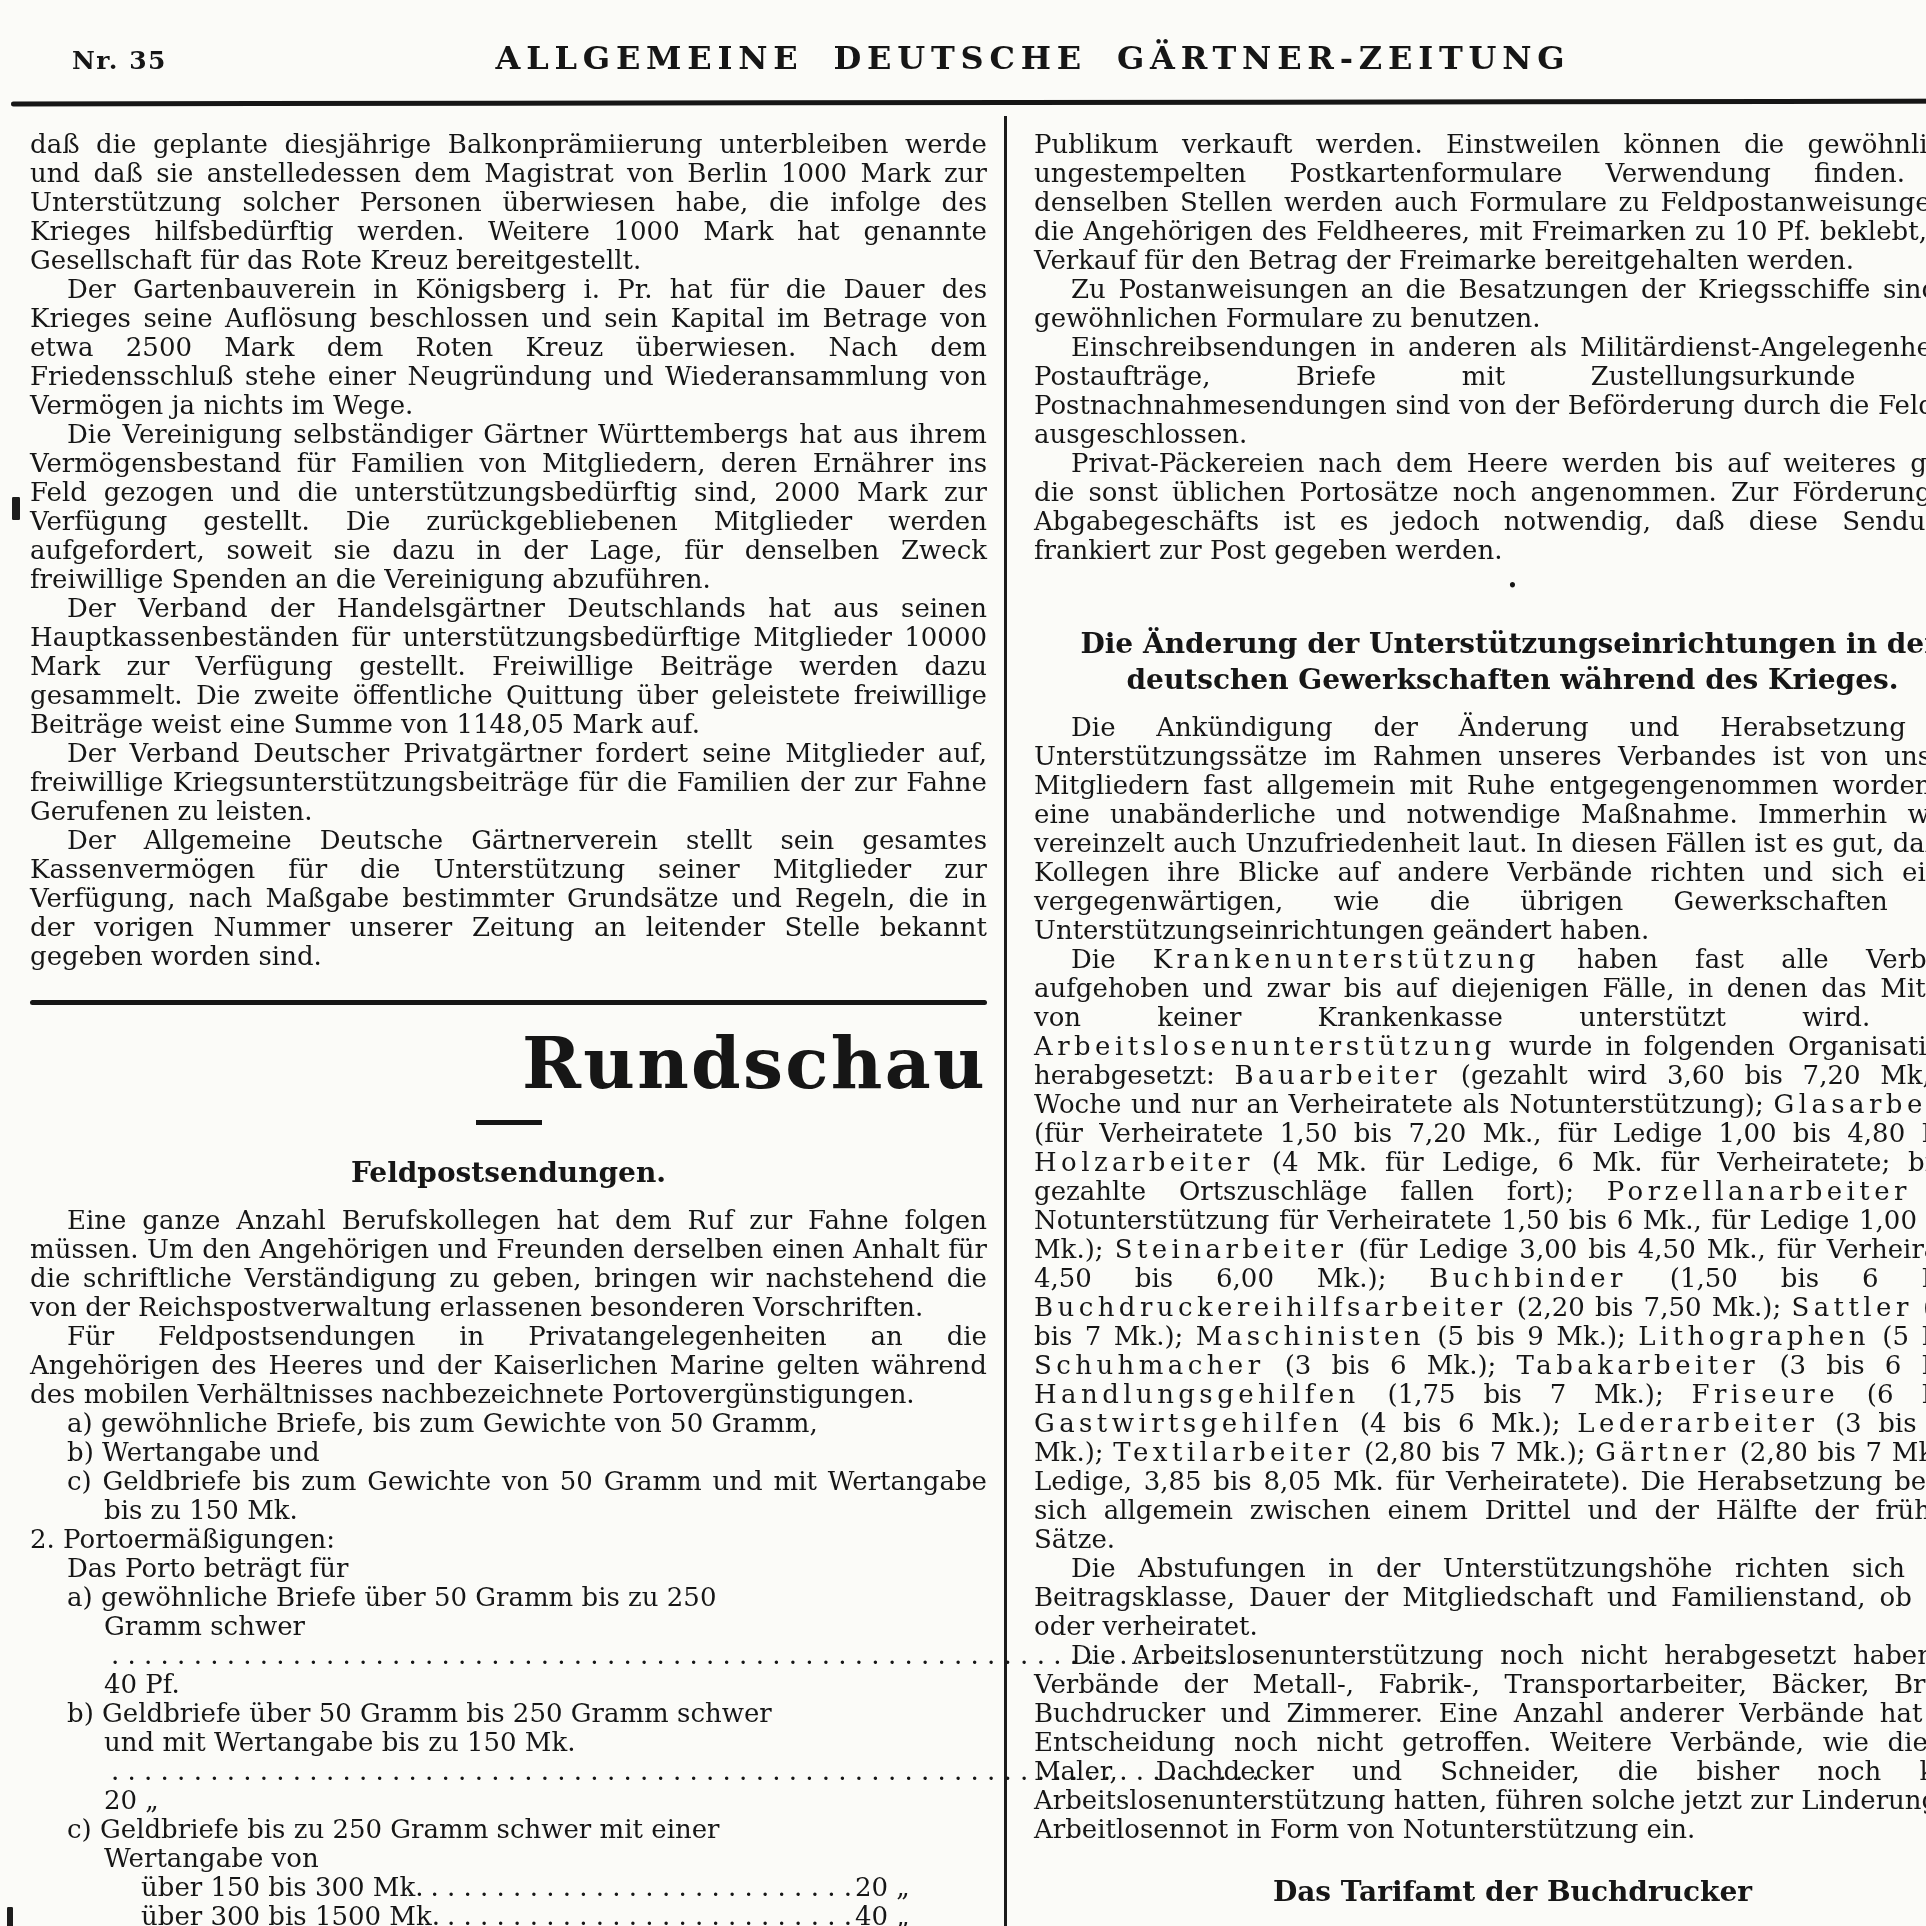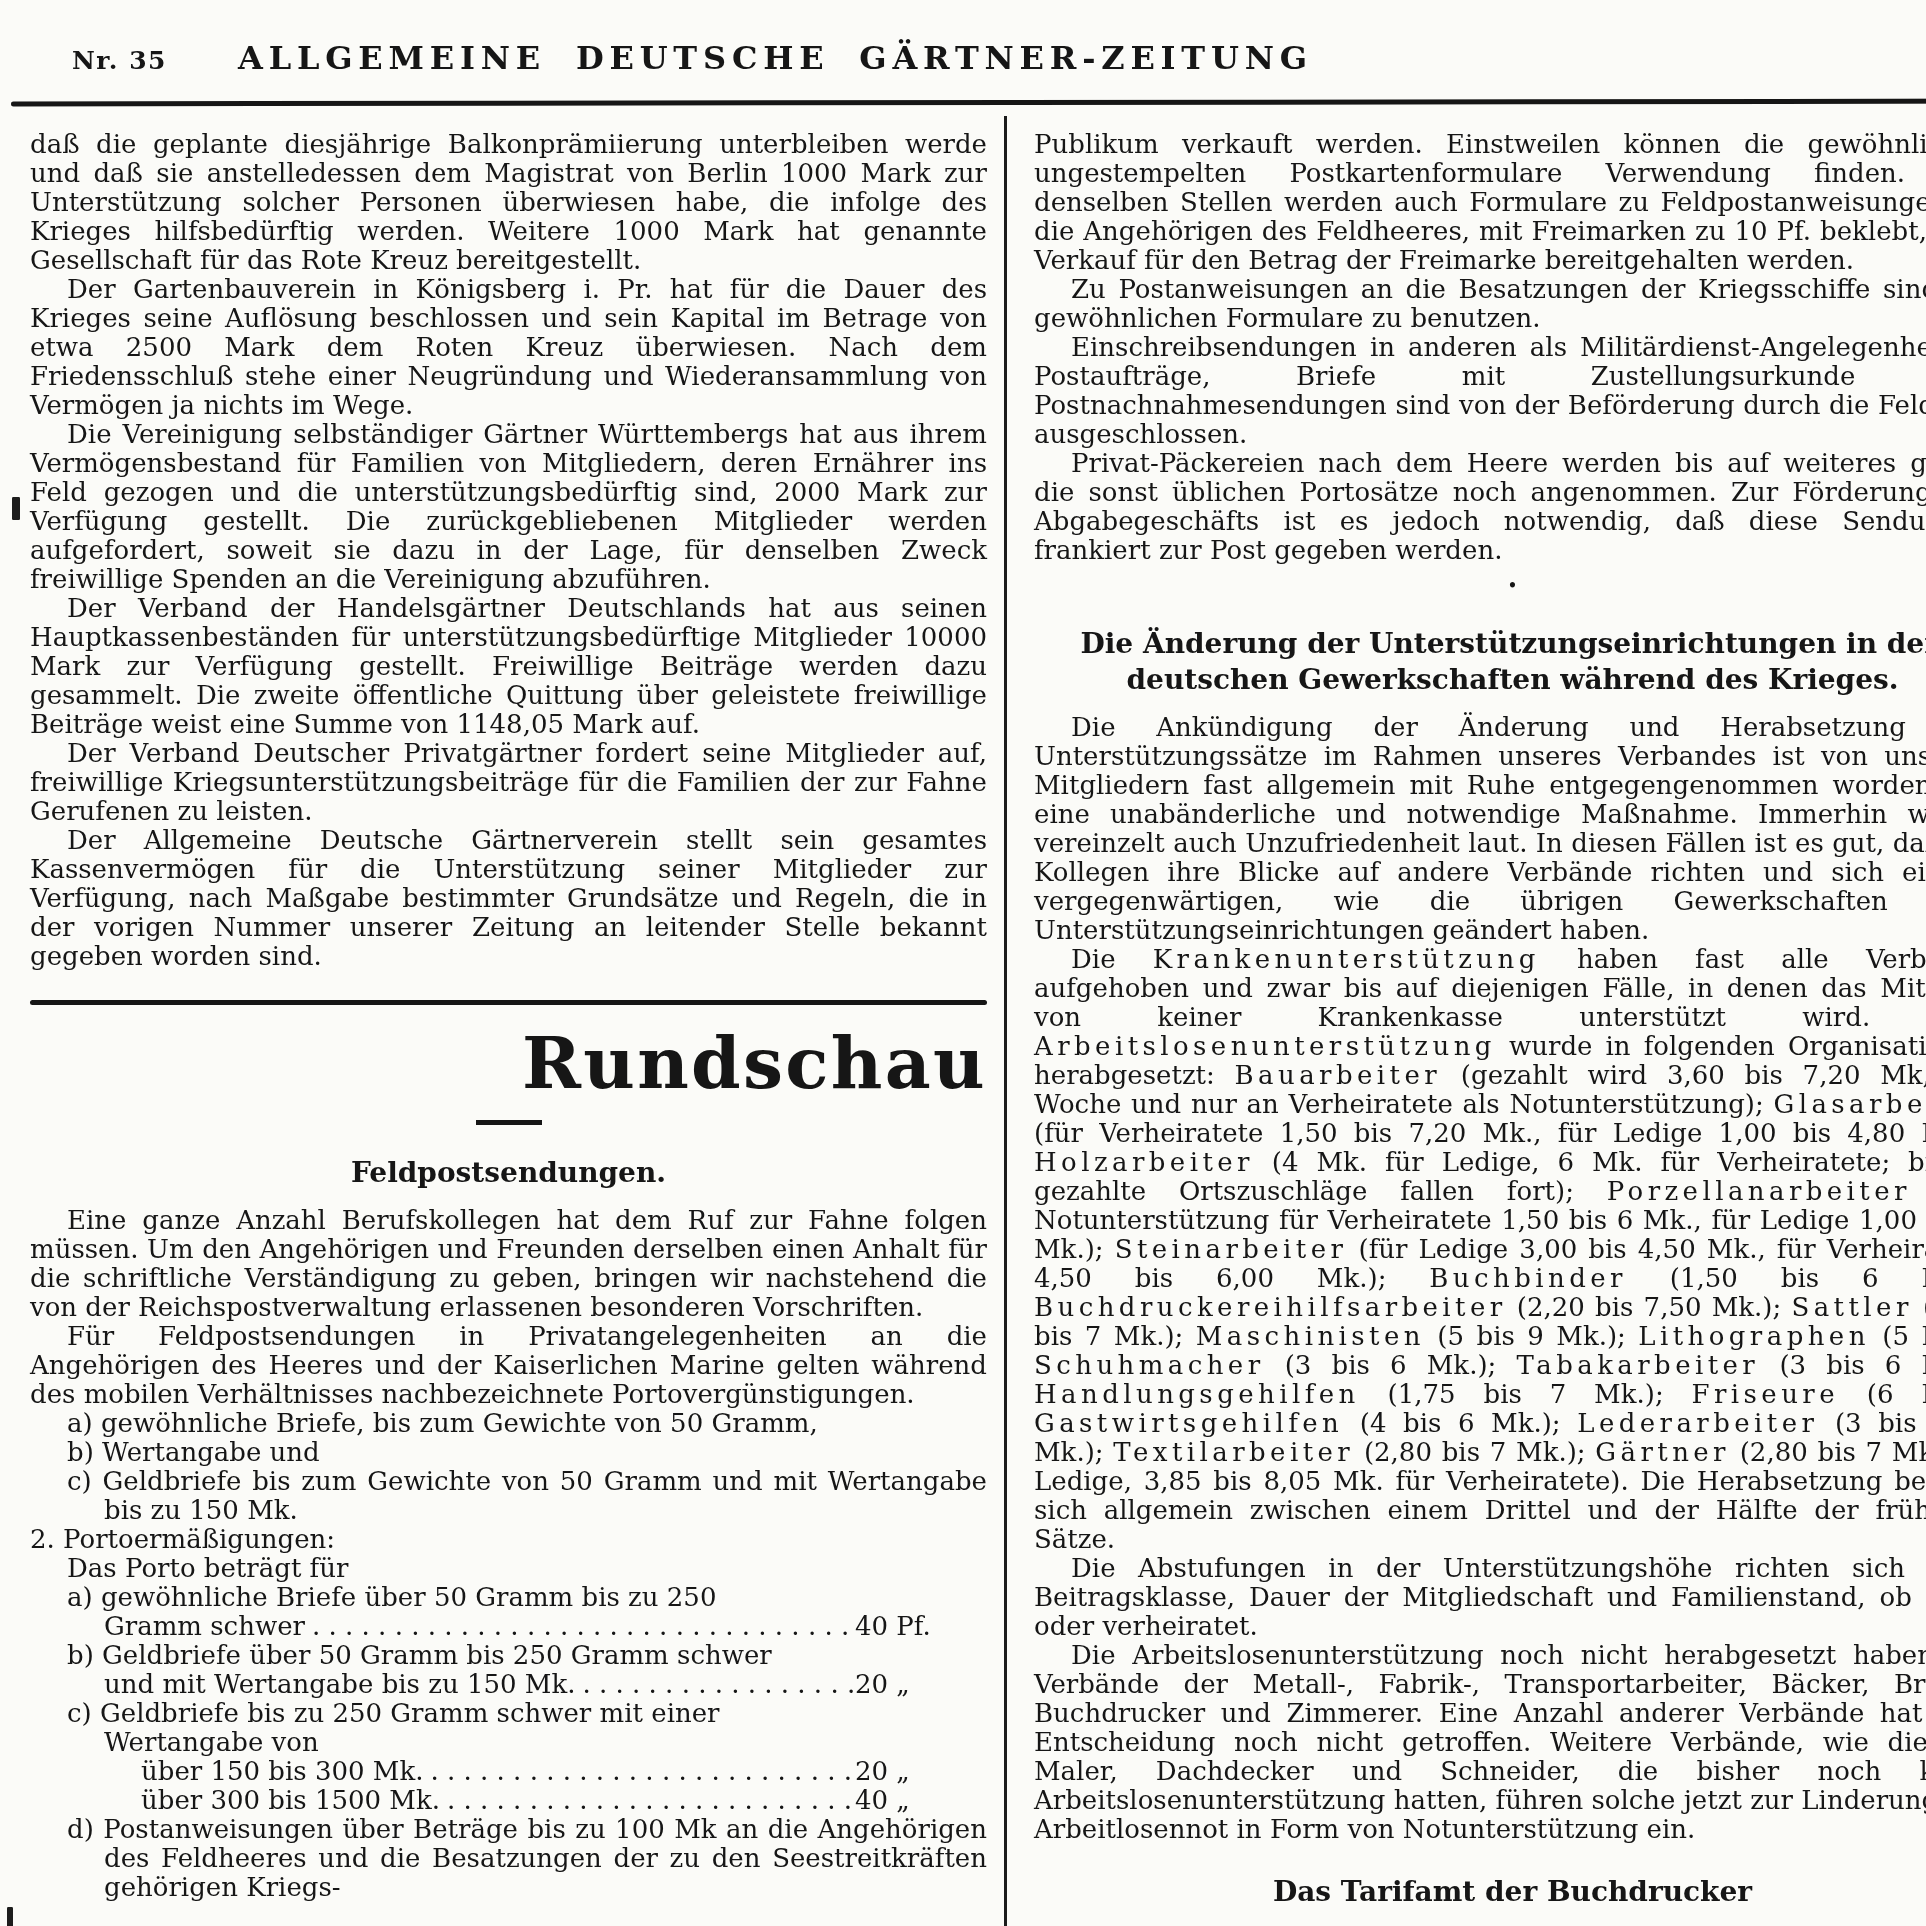--- a/index.html
+++ b/index.html
@@ -14,21 +14,21 @@
     color:var(--ink);
   }
   .page{position:absolute;inset:0;}
   
   .masthead{
     position:absolute;top:39px;left:33px;right:27px;
     display:flex;align-items:baseline;
   }
   .issue{width:166px;font-size:25px;font-weight:bold;letter-spacing:1.5px;margin-left:39px;}
   .masthead-title{
-    flex:1;font-size:32px;font-weight:bold;
+    flex:1;text-align:center;font-size:32px;font-weight:bold;
     letter-spacing:5.8px;word-spacing:13px;white-space:nowrap;
   }
   .pagenum{width:166px;text-align:right;font-size:25px;font-weight:bold;}
   .header-rule{
     position:absolute;top:100px;left:10.8px;width:1997px;height:5.4px;
     background:var(--ink);border-radius:2.7px;transform:rotate(-0.08deg);
   }
   
   .columns{position:absolute;top:130px;left:30px;display:flex;gap:47px;}
   .col{width:957px;}
@@ -41,21 +41,21 @@
   .col p,.col .dotline,.col .li1,.col .li1c,.col .li2c{
     font-size:26px;line-height:29px;margin:0;
   }
   .para{text-align:justify;text-indent:37px;}
   .ni{text-indent:0;}
   .hang{padding-left:74px;text-indent:-37px;text-align:justify;}
   .li1{text-align:left;}
   .li1c{padding-left:37px;}
   .li2c{padding-left:74px;}
   .dotline{display:flex;align-items:baseline;padding-right:50px;}
-  .dotline.l2{padding-left:74px;}
+  .dotline.l2{padding-left:74px;flex-direction:column;}
   .dotline.l3{padding-left:111px;}
   .dotline .txt{white-space:nowrap;}
   .dots-fill{flex:1;overflow:hidden;white-space:nowrap;padding:0 7px;}
   .amt{white-space:nowrap;min-width:82px;}
   .sperr{letter-spacing:0.17em;}
   
   .rule-full{height:5.4px;background:var(--ink);margin-top:28.5px;border-radius:2.7px;}
   .rundschau{
     font-size:71px;font-weight:bold;text-align:right;
     margin:16px 0 0;letter-spacing:2.3px;

